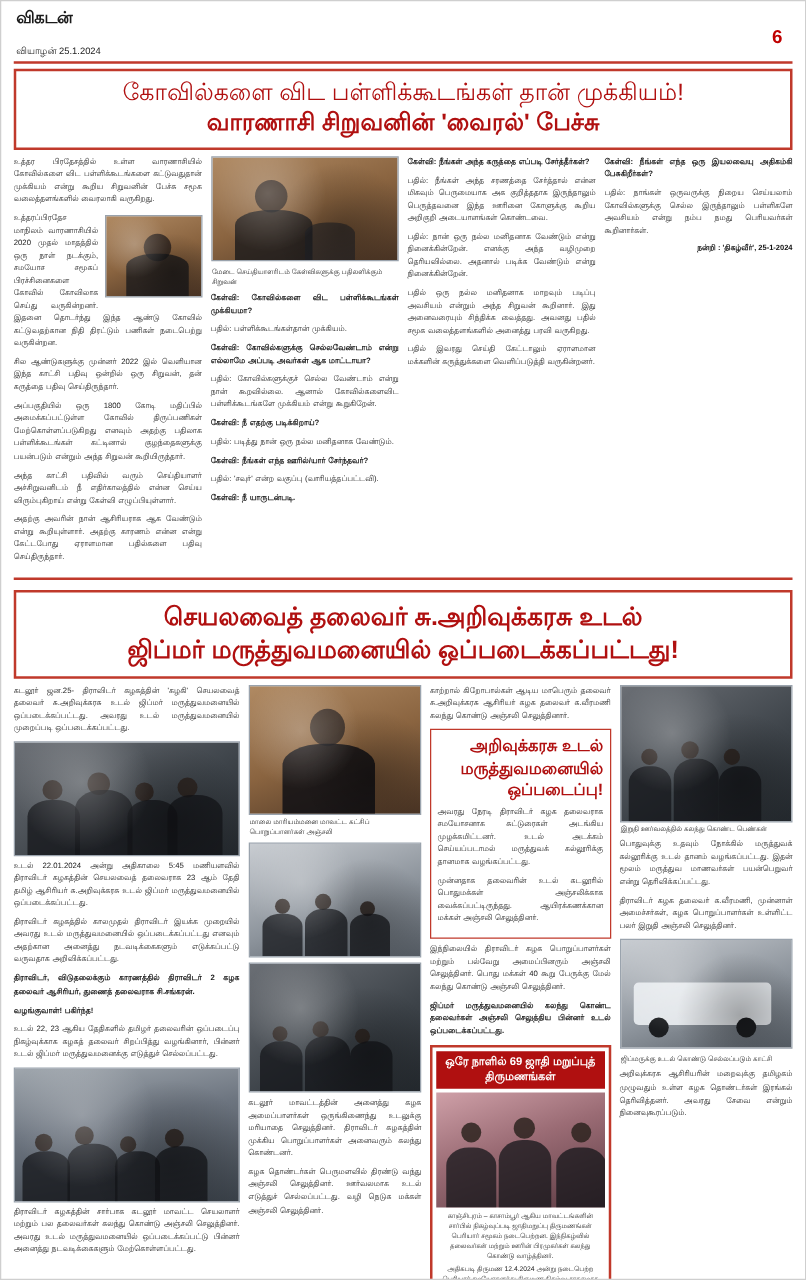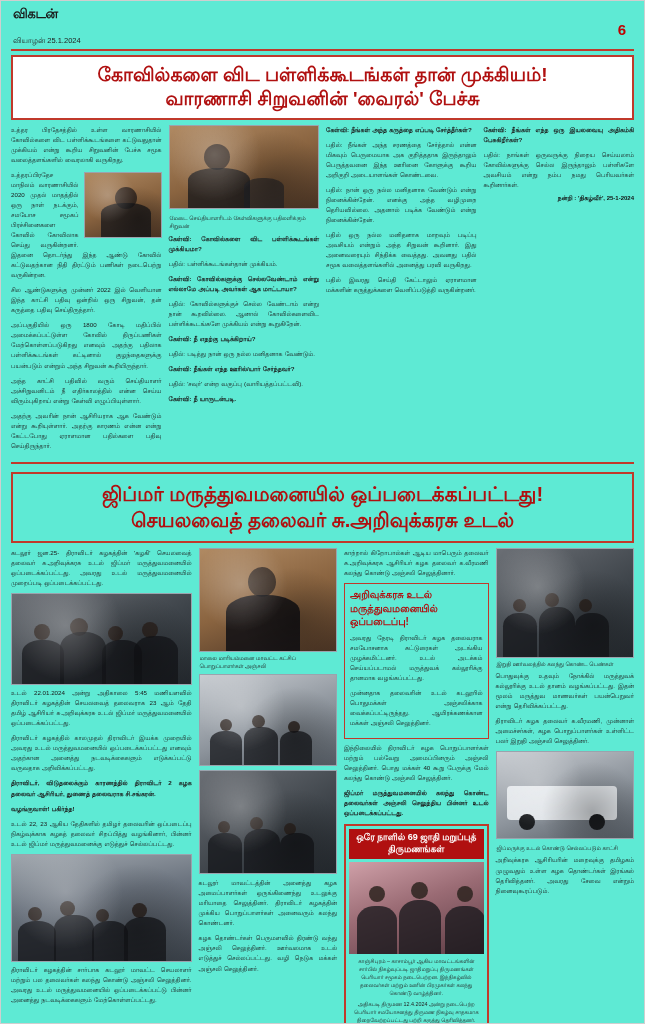--- a/index.html
+++ b/index.html
@@ -5,21 +5,21 @@
   * { box-sizing: border-box; }
   body {
     margin: 0;
     padding: 0;
     background: #b8b8b8;
     font-family: "Liberation Sans", sans-serif;
   }
   .page {
     width: 645px;
     height: 1024px;
-    background: #5eead4;
+    background: #ffffff;
     margin: 0 auto;
     position: relative;
     overflow: hidden;
     border: 1px solid #cfcfcf;
   }
   .masthead {
     display: flex;
     align-items: flex-start;
     justify-content: space-between;
     padding: 6px 12px 0 12px;
@@ -52,21 +52,21 @@
 
   .headline-block {
     border: 2px solid #c0392b;
     margin: 4px 10px 0 10px;
     padding: 6px 8px 7px 8px;
     text-align: center;
     background: #fff;
   }
   .headline-1 {
     font-size: 19px;
-    font-weight: bold;
+    font-weight: normal;
     color: #b01010;
     line-height: 1.25;
   }
   .headline-2 {
     font-size: 19px;
     font-weight: bold;
     color: #b01010;
     line-height: 1.25;
   }
 
@@ -125,24 +125,24 @@
     color: #b01010;
     line-height: 1.3;
   }
 
   .boxed {
     border: 1.5px solid #c0392b;
     padding: 4px 5px 5px 5px;
     margin: 4px 0 4px 0;
   }
   .boxed-title {
-    font-size: 10px;
+    font-size: 13px;
     font-weight: bold;
     color: #b01010;
-    text-align: left;
+    text-align: right;
     line-height: 1.35;
     margin-bottom: 4px;
   }
 
   .bottom-box {
     border: 2px solid #c0392b;
     margin: 6px 0 0 0;
     padding: 3px;
   }
   .bottom-box-title {
@@ -275,22 +275,22 @@
         <p>பதில்: நாங்கள் ஒருவருக்கு நிறைய செய்யலாம் கோவில்களுக்கு செல்ல இருந்தாலும் பள்ளிகளே அவசியம் என்று நம்ப நமது பெரியவர்கள் கூறினார்கள்.</p>
       </div>
       <div class="byline">நன்றி : 'திகழ்வீர்', 25-1-2024</div>
     </div>
 
   </div>
 
   <div class="red-divider"></div>
 
   <div class="big-headline-block">
+    <div class="big-h">செயலவைத் தலைவர் சு.அறிவுக்கரசு உடல்</div>
     <div class="big-h">ஜிப்மர் மருத்துவமனையில் ஒப்படைக்கப்பட்டது!</div>
-    <div class="big-h">செயலவைத் தலைவர் சு.அறிவுக்கரசு உடல்</div>
   </div>
 
   <div class="sec2">
 
     <div class="c1">
       <div class="tamiltext">
         <p>கடலூர் ஜன.25- திராவிடர் கழகத்தின் 'கழகி' செயலவைத் தலைவர் சு.அறிவுக்கரசு உடல் ஜிப்மர் மருத்துவமனையில் ஒப்படைக்கப்பட்டது. அவரது உடல் மருத்துவமனையில் முறைப்படி ஒப்படைக்கப்பட்டது.</p>
       </div>
       <div class="photo crowd" style="width:100%;height:92px;margin:3px 0;">
         <div class="head-dot" style="left:22px;top:30px;width:16px;height:16px;"></div>

